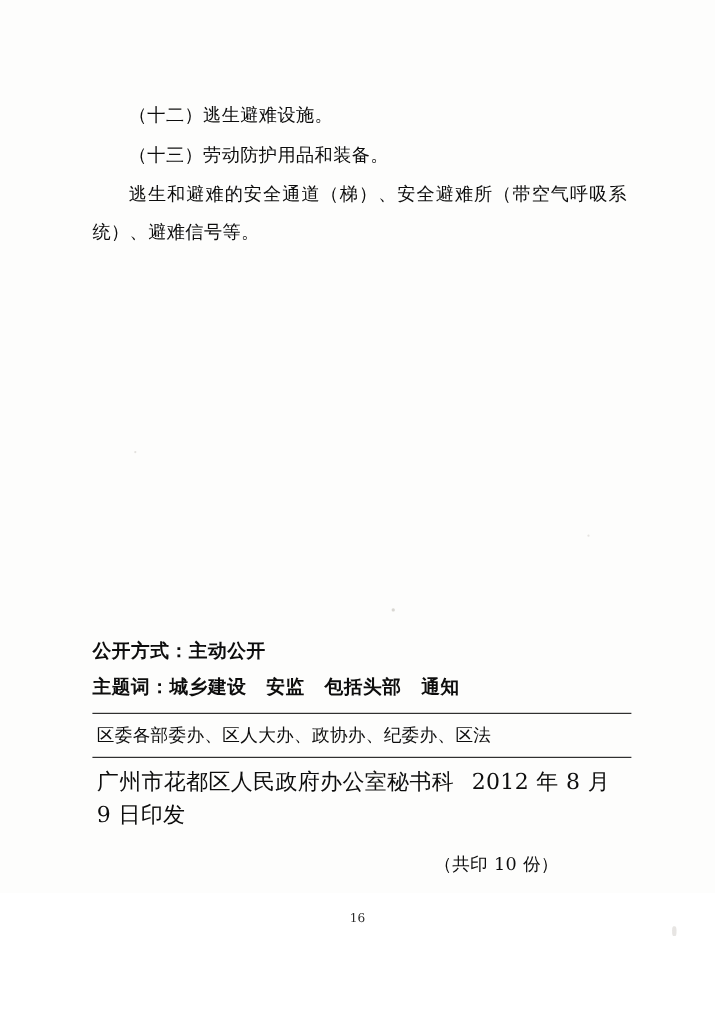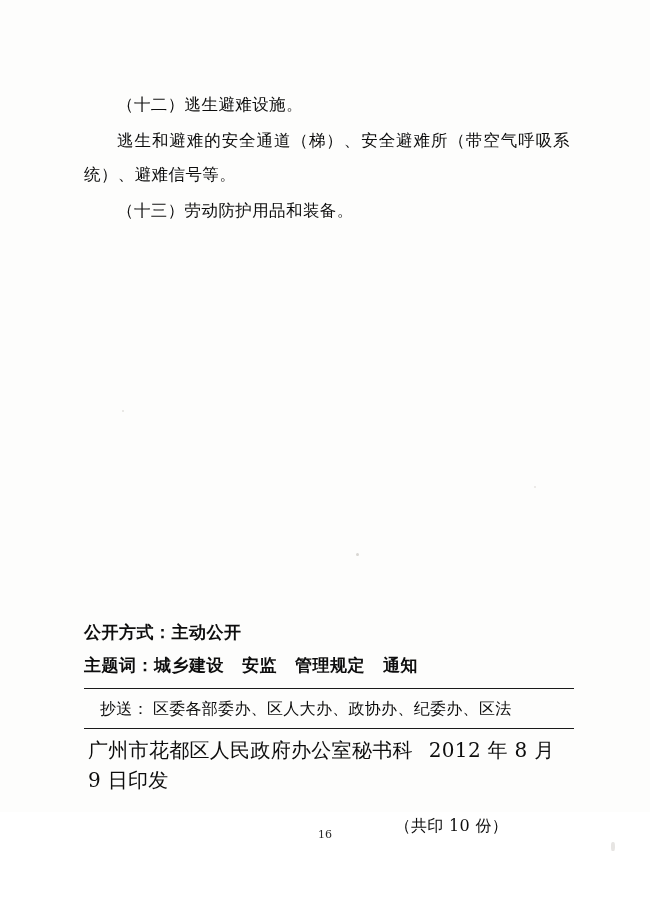--- a/index.html
+++ b/index.html
@@ -33,21 +33,21 @@
     font-size: 16.5px;
     line-height: 34px;
     letter-spacing: 0.4px;
     text-align: justify;
     margin: 0 0 2px 0;
     text-indent: 33px;
   }
   .footer {
     position: absolute;
     left: 84px;
-    top: 616px;
+    top: 576px;
     width: 490px;
   }
   .bold-line {
     font-size: 17px;
     font-weight: bold;
     line-height: 33px;
     letter-spacing: 0.5px;
     margin: 0;
   }
   .bold-line .gap {
@@ -119,38 +119,37 @@
   .s3 { left: 122px; top: 410px; width: 2px; height: 2px; opacity: .5; }
   .s4 { left: 534px; top: 486px; width: 2px; height: 2px; opacity: .45; }
 </style>
 </head>
 <body>
 
 <div class="page">
 
   <div class="content">
     <p class="para">（十二）逃生避难设施。</p>
+    <p class="para">（十三）劳动防护用品和装备。</p>
     <p class="para">逃生和避难的安全通道（梯）、安全避难所（带空气呼吸系统）、避难信号等。</p>
-    <p class="para">（十三）劳动防护用品和装备。</p>
   </div>
 
   <div class="footer">
 
     <p class="bold-line">
       <span>公开方式：</span><span>主动公开</span>
     </p>
 
     <p class="bold-line">
-      <span>主题词：</span><span>城乡建设</span><span class="gap"></span><span>安监</span><span class="gap"></span><span>管理规定</span><span class="gap"></span><span>通知</span>
+      <span>主题词：</span><span>城乡建设</span><span class="gap"></span><span>安监</span><span class="gap"></span><span>包括头部</span><span class="gap"></span><span>通知</span>
     </p>
 
     <hr class="rule">
 
     <div class="cc-block">
-      <div class="cc-label">抄送：</div>
       <div class="cc-body">
         <div>区委各部委办、区人大办、政协办、纪委办、区法</div>
       </div>
     </div>
 
     <hr class="rule thin">
 
     <p class="issuer">
       <span>广州市花都区人民政府办公室秘书科</span><span class="gap2"></span><span>2012 年 8 月 9 日印发</span>
     </p>

